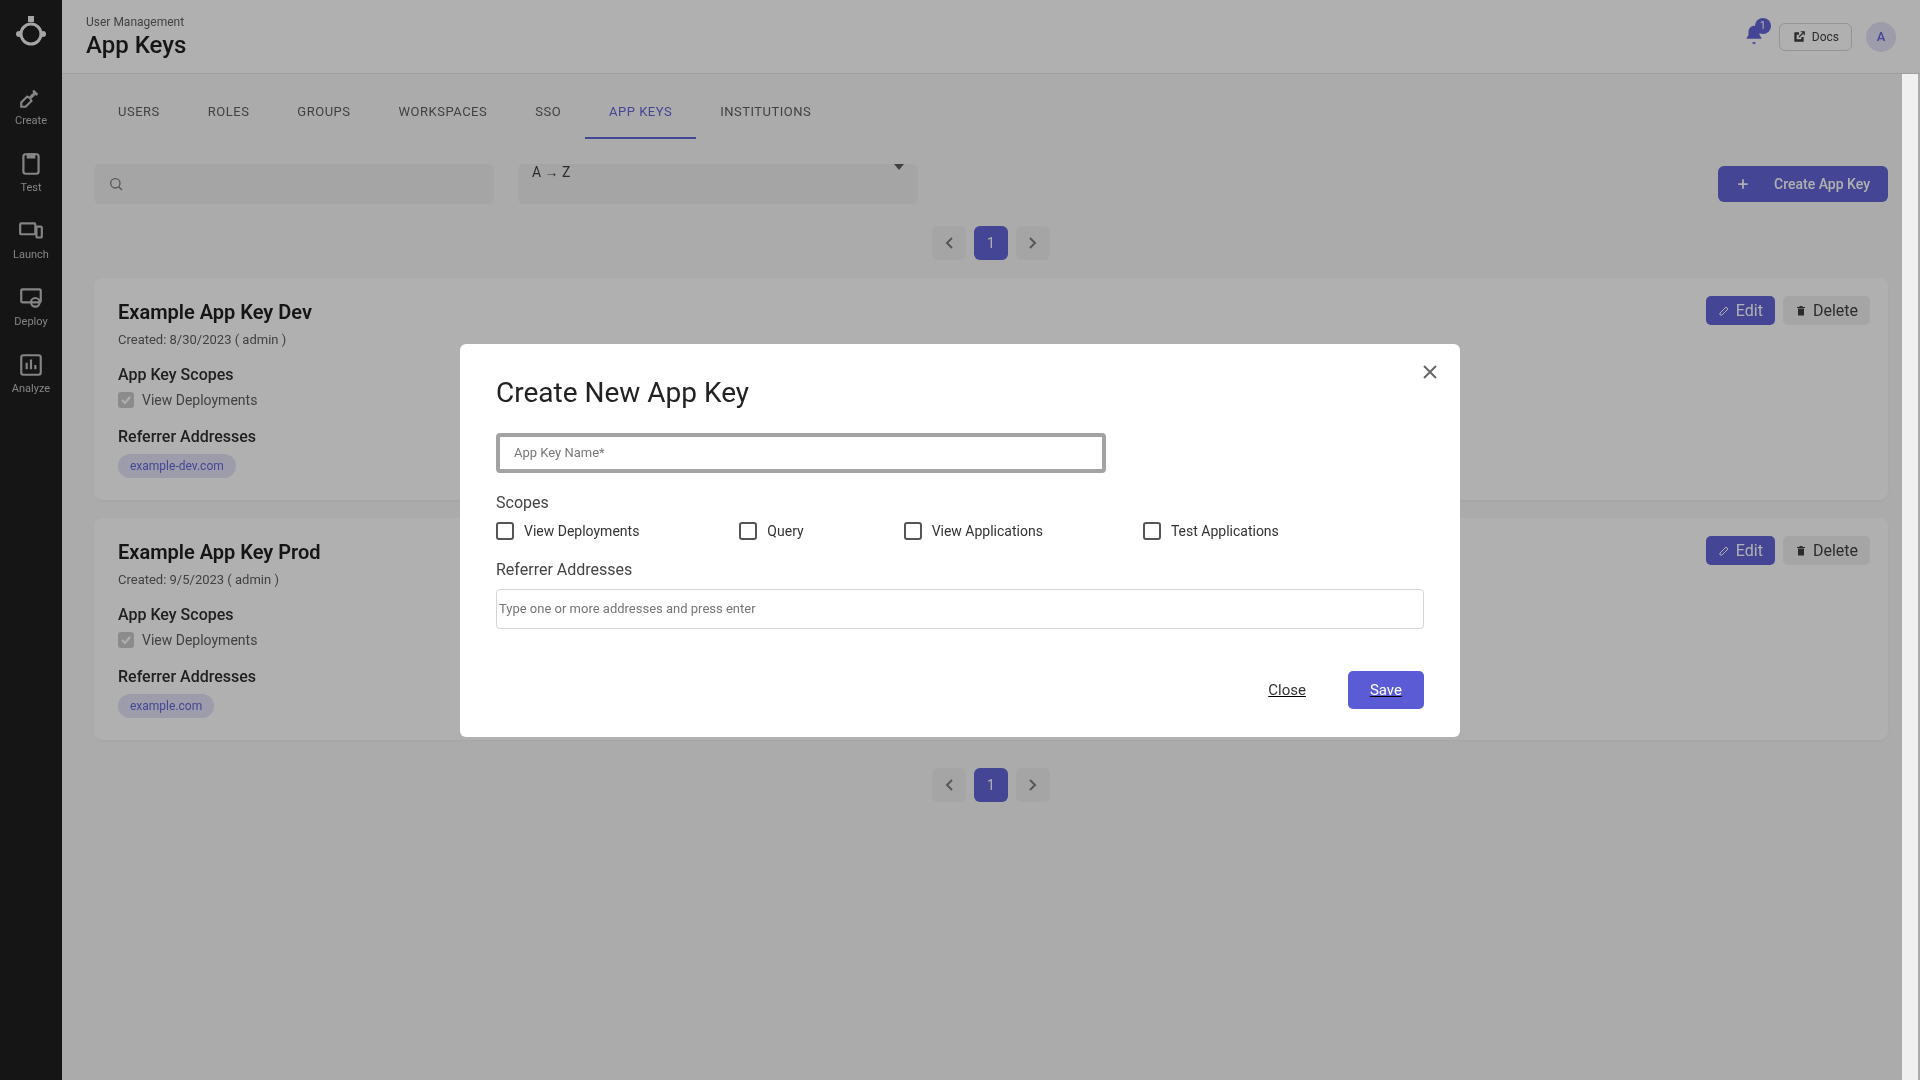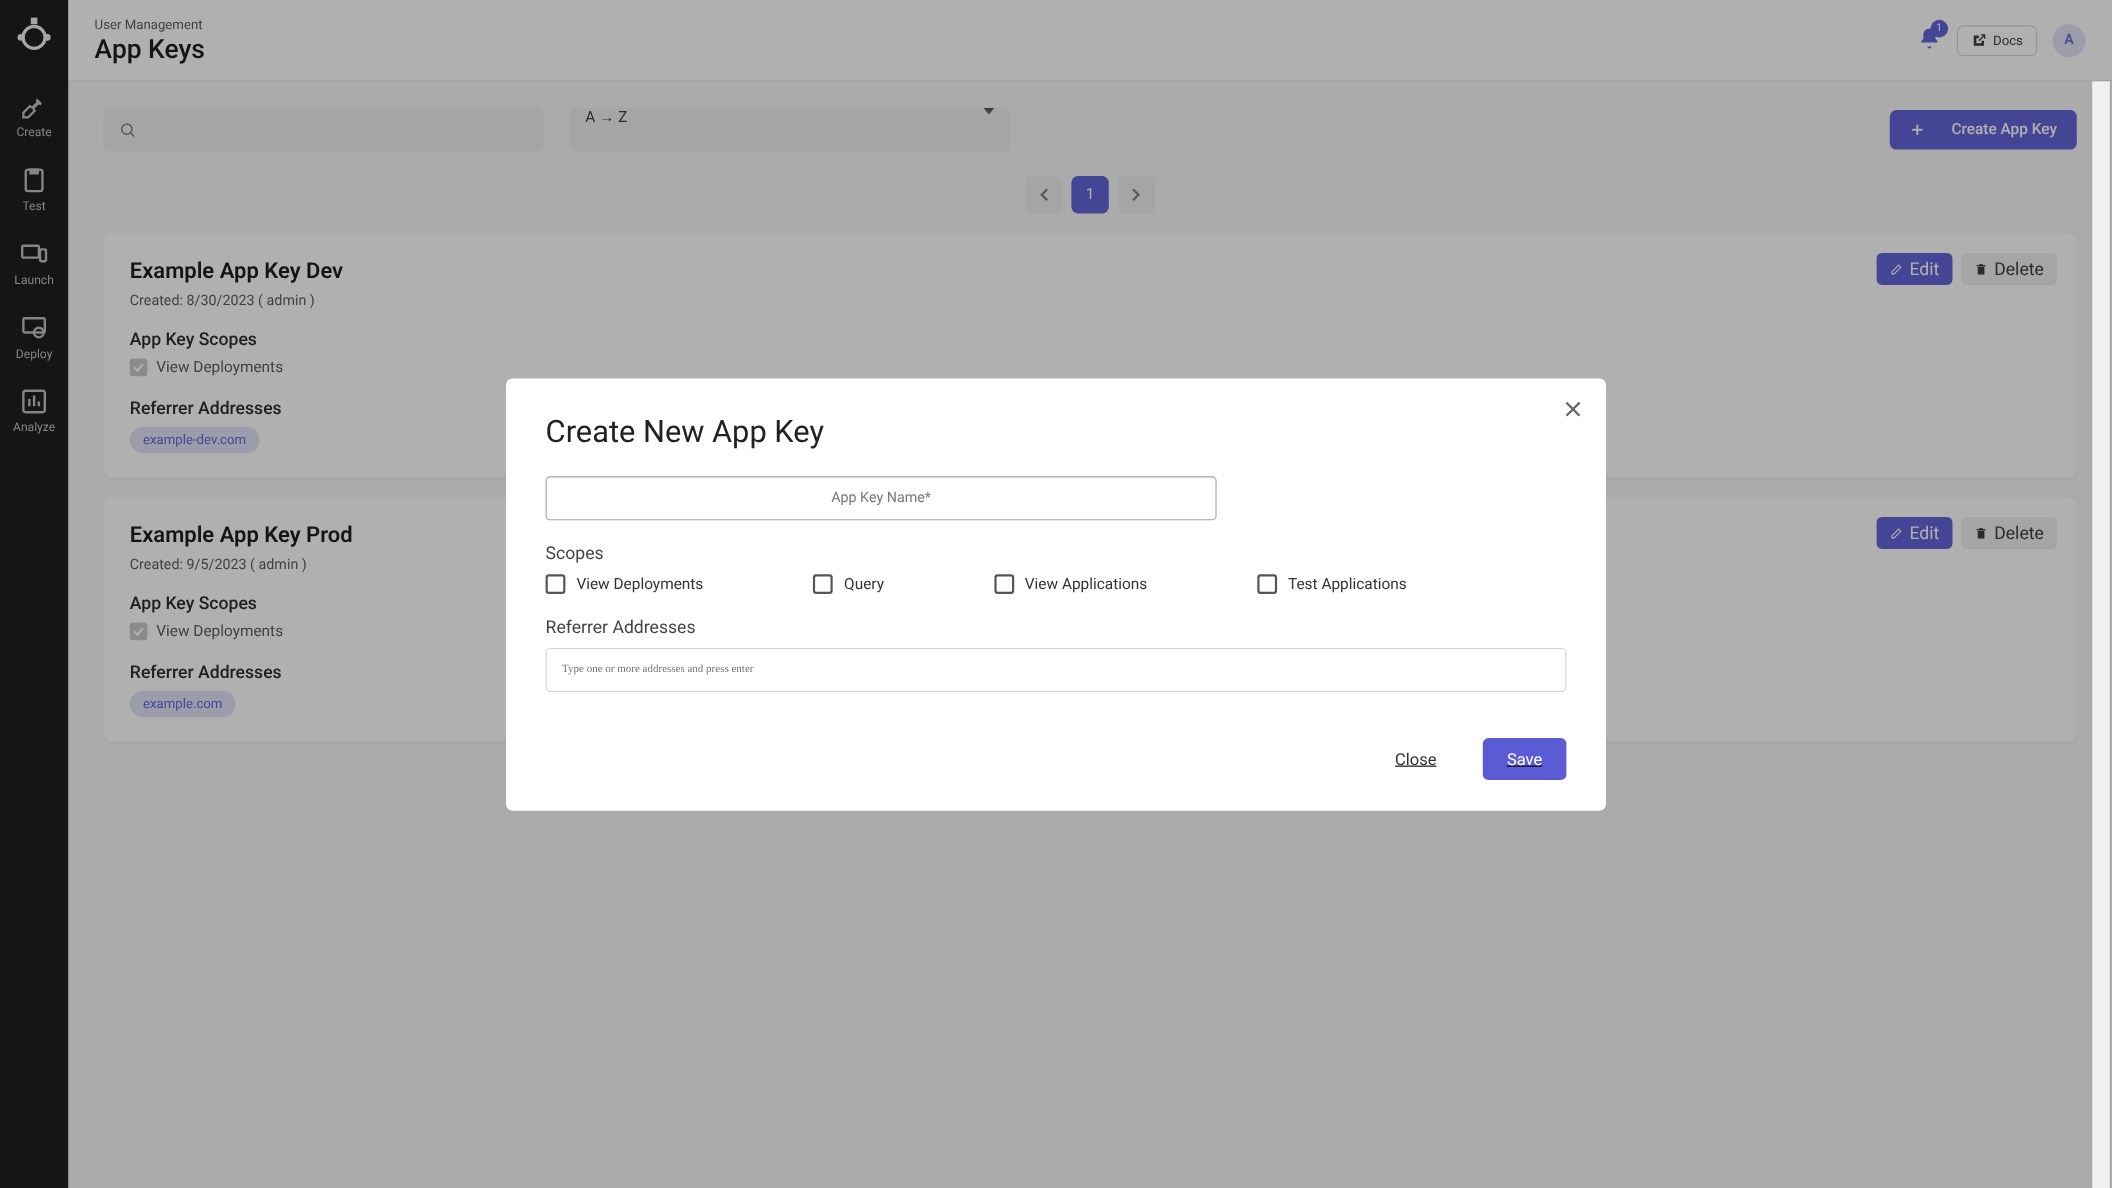--- a/index.html
+++ b/index.html
@@ -37,27 +37,27 @@
 .addr-pill { display:inline-block; background:#e0e0f8; color:#5b5bd6; font-size:12px; padding:5px 12px; border-radius:12px; margin-top:8px; }
 .card-actions { position:absolute; top:18px; right:18px; display:flex; gap:8px; }
 .btn-sm { display:flex; align-items:center; gap:6px; border-radius:5px; padding:5px 12px; font-size:16px; cursor:pointer; border:none; }
 .btn-edit { background:#5b5bd6; color:#fff; }
 .btn-delete { background:#eeeef0; color:#333; }
 .backdrop { position:fixed; inset:0; background:rgba(30,30,30,0.35); z-index:50; display:flex; align-items:center; justify-content:center; }
 .modal { width:1000px; background:#fff; border-radius:6px; padding:32px 36px 28px 36px; position:relative; z-index:51; }
 .modal-title { font-size:28px; font-weight:400; color:#222; }
 .modal-close { position:absolute; top:20px; right:22px; cursor:pointer; color:#666; }
 .form-field { margin-top:24px; }
-.tf { width:610px; height:40px; border:1px solid #a3a3a3; border-radius:4px; padding:0 14px; font-size:13px; color:#333;text-align:center; }
+.tf { width:610px; height:40px; border:4px solid #a3a3a3; border-radius:4px; padding:0 14px; font-size:13px; color:#333; }
 .tf::placeholder { color:#777; }
 .scope-row { display:flex; gap:100px; margin-top:10px; }
 .chk { display:flex; align-items:center; gap:10px; font-size:14px; color:#333; cursor:pointer; }
 .chk-box { width:18px; height:18px; border:2px solid #555; border-radius:3px; }
 .section-label { font-size:16px; color:#444; margin-top:20px; }
-.addr-input { width:100%; height:40px; border:1px solid #d4d4d8; border-radius:4px; padding:0 14px; font-size:10px; margin-top:10px;font-family:Liberation Serif, serif; }
+.addr-input { width:100%; height:40px; border:1px solid #d4d4d8; border-radius:4px; padding:0 2px; font-size:13px; margin-top:10px; }
 .modal-footer { display:flex; justify-content:flex-end; gap:24px; margin-top:42px;text-decoration:underline; }
 .btn-close { background:#fff; border:none; color:#333; font-size:15px; padding:10px 18px; cursor:pointer; border-radius:5px; }
 .btn-save { background:#5b5bd6; color:#fff; border:none; font-size:15px; padding:10px 22px; cursor:pointer; border-radius:5px; }
 .scrollbar-track { position:fixed; right:2px; top:74px; width:16px; bottom:0; background:#f0f0f0; z-index:60; }
 </style>
 </head>
 <body>
 
 <div class="sidebar">
   <div class="logo">
@@ -121,20 +121,29 @@
       <svg width="14" height="14" viewBox="0 0 24 24" fill="none" stroke="#333" stroke-width="2">
           <path d="M15 3h6v6M21 3l-9 9M5 5h6v2H7v10h10v-4h2v6H5z"></path>
         </svg>
       <span>Docs</span>
     </button>
     <div class="avatar">A</div>
   </div>
 </div>
 
 <div class="main">
+  <div class="tabs">
+    <div class="tab">USERS</div>
+    <div class="tab">ROLES</div>
+    <div class="tab">GROUPS</div>
+    <div class="tab">WORKSPACES</div>
+    <div class="tab">SSO</div>
+    <div class="tab active">APP KEYS</div>
+    <div class="tab">INSTITUTIONS</div>
+  </div>
 
   <div class="toolbar">
     <div class="search-box">
       <svg width="16" height="16" viewBox="0 0 24 24" fill="none" stroke="#777" stroke-width="2">
           <circle cx="11" cy="11" r="7"></circle>
           <path d="M21 21l-5-5"></path>
         </svg>
     </div>
     <div class="sort-select">
       <span>A → Z</span>

